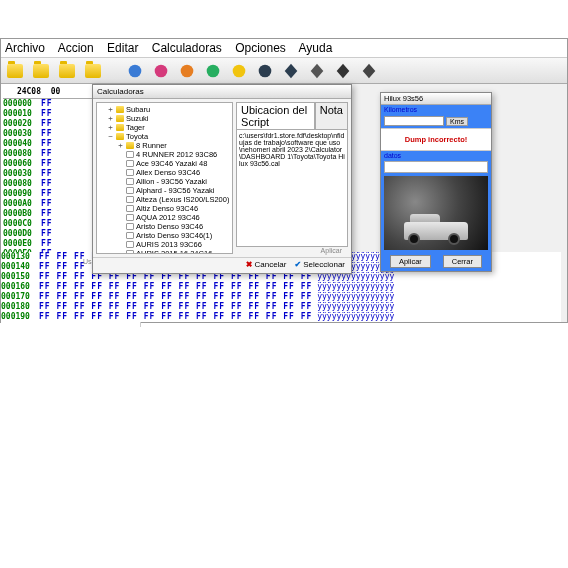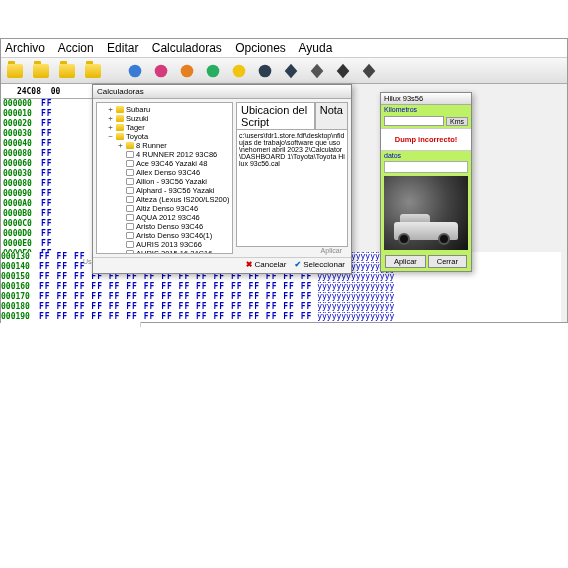--- a/index.html
+++ b/index.html
@@ -33,21 +33,21 @@
 .right { width:45%; margin:3px 3px 3px 0; display:flex; flex-direction:column; }
 .tabs { display:flex; font-size:11px; }
 .tab { background:#eee; border:1px solid #aaa; border-bottom:none; padding:1px 4px; }
 .tab.active { background:#fff; }
 .scriptbox { flex:1; background:#fff; border:1px solid #aaa; font-size:7px; padding:2px; overflow:hidden; word-break:break-all; }
 .btnrow { display:flex; justify-content:flex-end; gap:8px; padding:2px 6px; border-top:1px solid #ccc; font-size:8px; align-items:center; }
 .btn { display:flex; align-items:center; gap:2px; cursor:default; }
 .btn .x { color:#cc0000; font-weight:bold; }
 .btn .chk { color:#0066cc; font-weight:bold; }
 .aplicar { font-size:7px; color:#888; text-align:right; padding-right:6px; }
-.sidedlg { position:absolute; left:380px; top:92px; width:92px; height:180px; background:#bef264; border:1px solid #888; box-shadow:2px 2px 6px rgba(0,0,0,.3); display:flex; flex-direction:column; }
+.sidedlg { position:absolute; left:380px; top:92px; width:112px; height:180px; background:#3b82f6; border:1px solid #888; box-shadow:2px 2px 6px rgba(0,0,0,.3); display:flex; flex-direction:column; }
 .sidedlg .title { font-size:7.5px; background:linear-gradient(#fff,#ddd); padding:1px 3px; border-bottom:1px solid #aaa; }
 .sidedlg .kmrow { display:flex; align-items:center; gap:2px; padding:2px 3px; font-size:7px; }
 .sidedlg input { width:60px; height:10px; font-size:7px; border:1px solid #999; }
 .sidedlg .kmsbtn { background:#ddd; border:1px solid #999; font-size:7px; padding:0 3px; }
 .sidedlg .err { color:#cc0000; font-weight:bold; font-size:7.5px; text-align:center; padding:6px 0; background:#fff; border-top:1px solid #ccc; border-bottom:1px solid #ccc; }
 .sidedlg .sep { color:#0000cc; font-size:7px; padding:1px 3px; }
 .sidedlg .datosbox { background:#fff; border:1px solid #aaa; height:12px; margin:1px 3px; }
 .sidedlg .img { flex:1; margin:2px 3px; background:#333; position:relative; overflow:hidden; }
 .sidedlg .img .bg { position:absolute; inset:0; background: radial-gradient(circle at 30% 35%, #888 0%, #444 50%, #111 100%); }
 .sidedlg .img .brand { position:absolute; top:2px; left:0; right:0; text-align:center; color:#fff; font-weight:900; font-size:10px; letter-spacing:-.5px; font-style:italic; text-shadow:1px 1px 0 #c00;margin-top:46px; }

